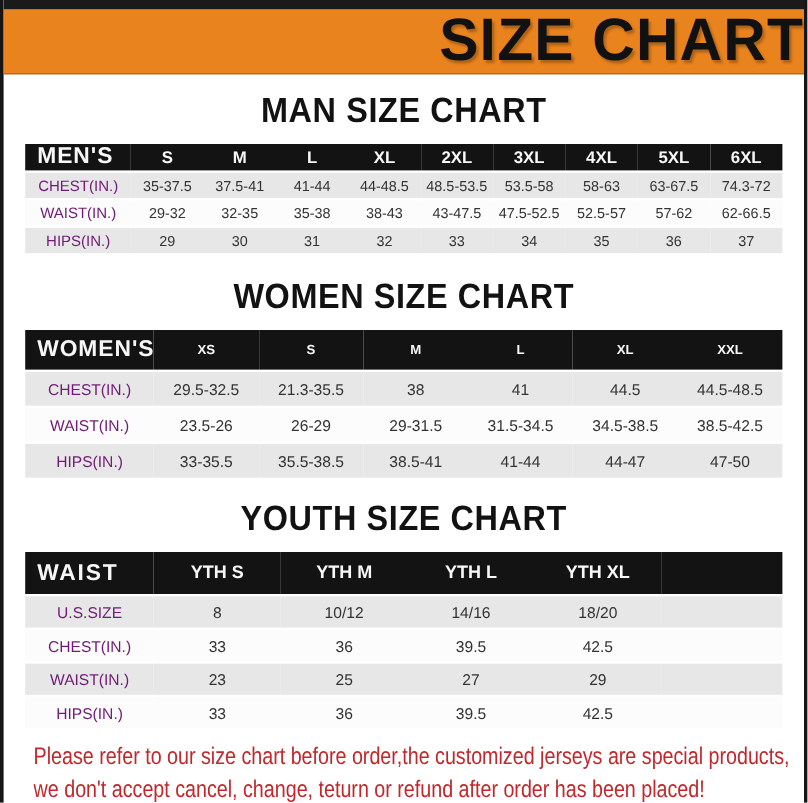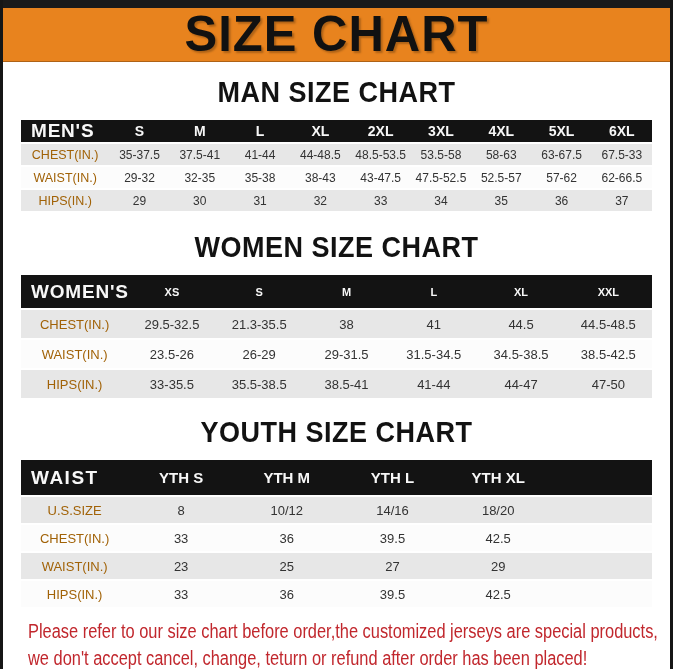--- a/index.html
+++ b/index.html
@@ -74,21 +74,21 @@
   table.size-table th.label {
     text-align: left;
     padding-left: 10px;
     letter-spacing: 0.8px;
   }
   table.size-table td {
     text-align: center;
     color: #333333;
     white-space: nowrap;
   }
-  table.size-table td.label { color: #a16207; }
+  table.size-table td.label { color: #701a75; }
   table.size-table tbody tr:nth-child(odd) td { background: #e7e7e7; }
   table.size-table tbody tr:nth-child(even) td { background: #fcfcfc; }
 
   table.t-men th { height: 16px; font-size: 14px; }
   table.t-men th.label { font-size: 19px; }
   table.t-men td { height: 21px; font-size: 12px; }
   table.t-men td.label { font-size: 12.5px; }
 
   table.t-women th { height: 33px; font-size: 11px; }
   table.t-women th.label { font-size: 19px; margin-left: 44px; }
@@ -113,21 +113,21 @@
     white-space: nowrap;
   }
 </style>
 </head>
 <body>
 
 <div class="page">
 
   <div class="top-strip"></div>
 
-  <div class="banner" style="background: rgb(232, 131, 30);">
+  <div class="banner" style="background: rgb(232, 131, 30); justify-content: flex-end;">
     <div class="title">SIZE CHART</div>
   </div>
 
   <div class="content">
 
     <div class="section-heading heading-man">MAN SIZE CHART</div>
     <table class="size-table t-men">
         <colgroup>
           <col style="width: 14%;">
           <col>
@@ -158,21 +158,21 @@
           <tr>
             <td class="label">CHEST(IN.)</td>
             <td>35-37.5</td>
             <td>37.5-41</td>
             <td>41-44</td>
             <td>44-48.5</td>
             <td>48.5-53.5</td>
             <td>53.5-58</td>
             <td>58-63</td>
             <td>63-67.5</td>
-            <td>67.5-33</td>
+            <td>74.3-72</td>
           </tr>
           <tr>
             <td class="label">WAIST(IN.)</td>
             <td>29-32</td>
             <td>32-35</td>
             <td>35-38</td>
             <td>38-43</td>
             <td>43-47.5</td>
             <td>47.5-52.5</td>
             <td>52.5-57</td>

